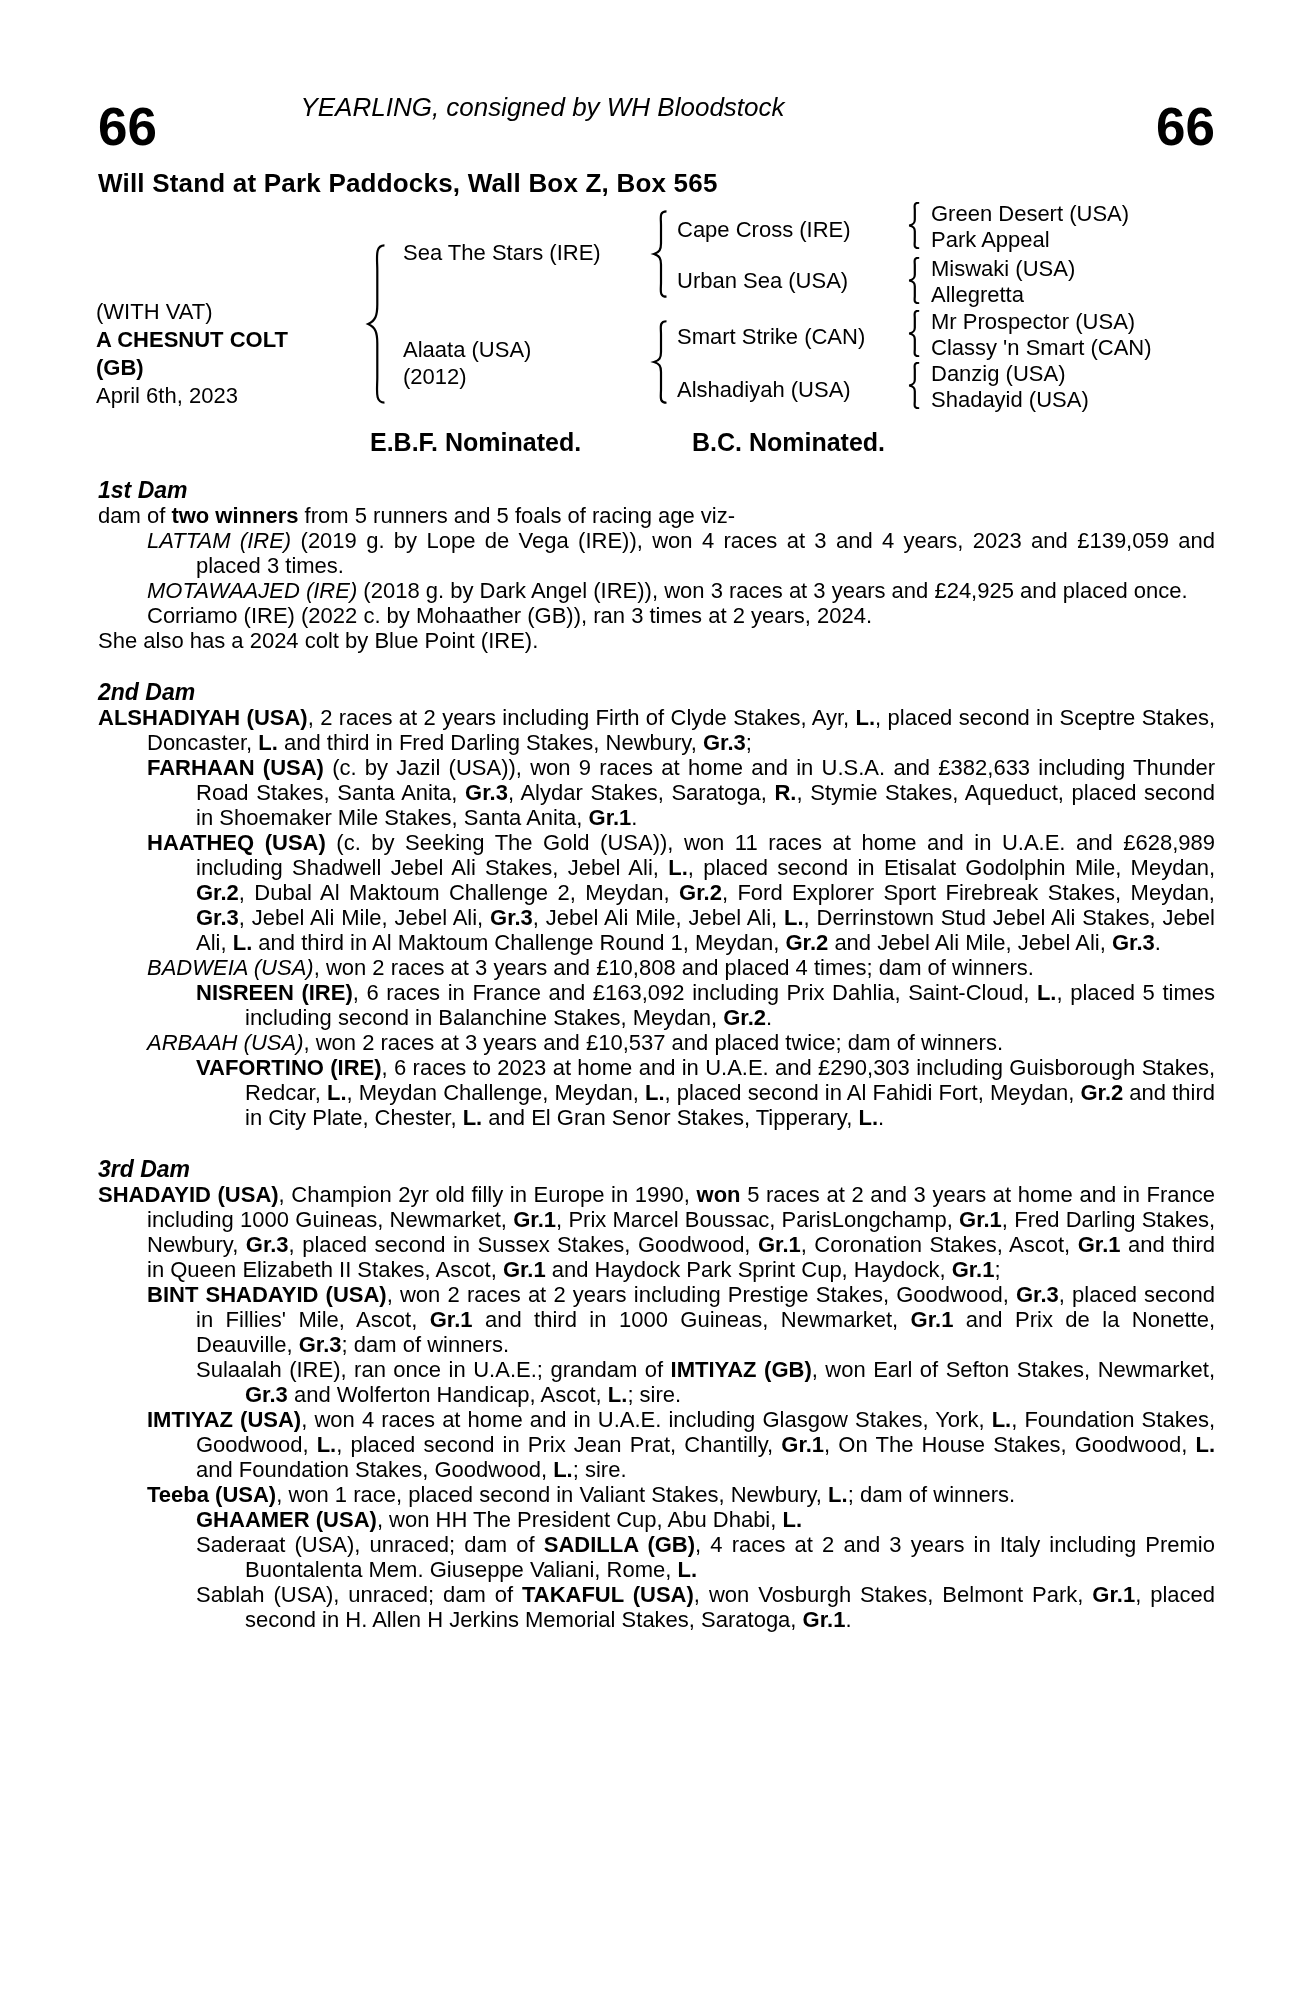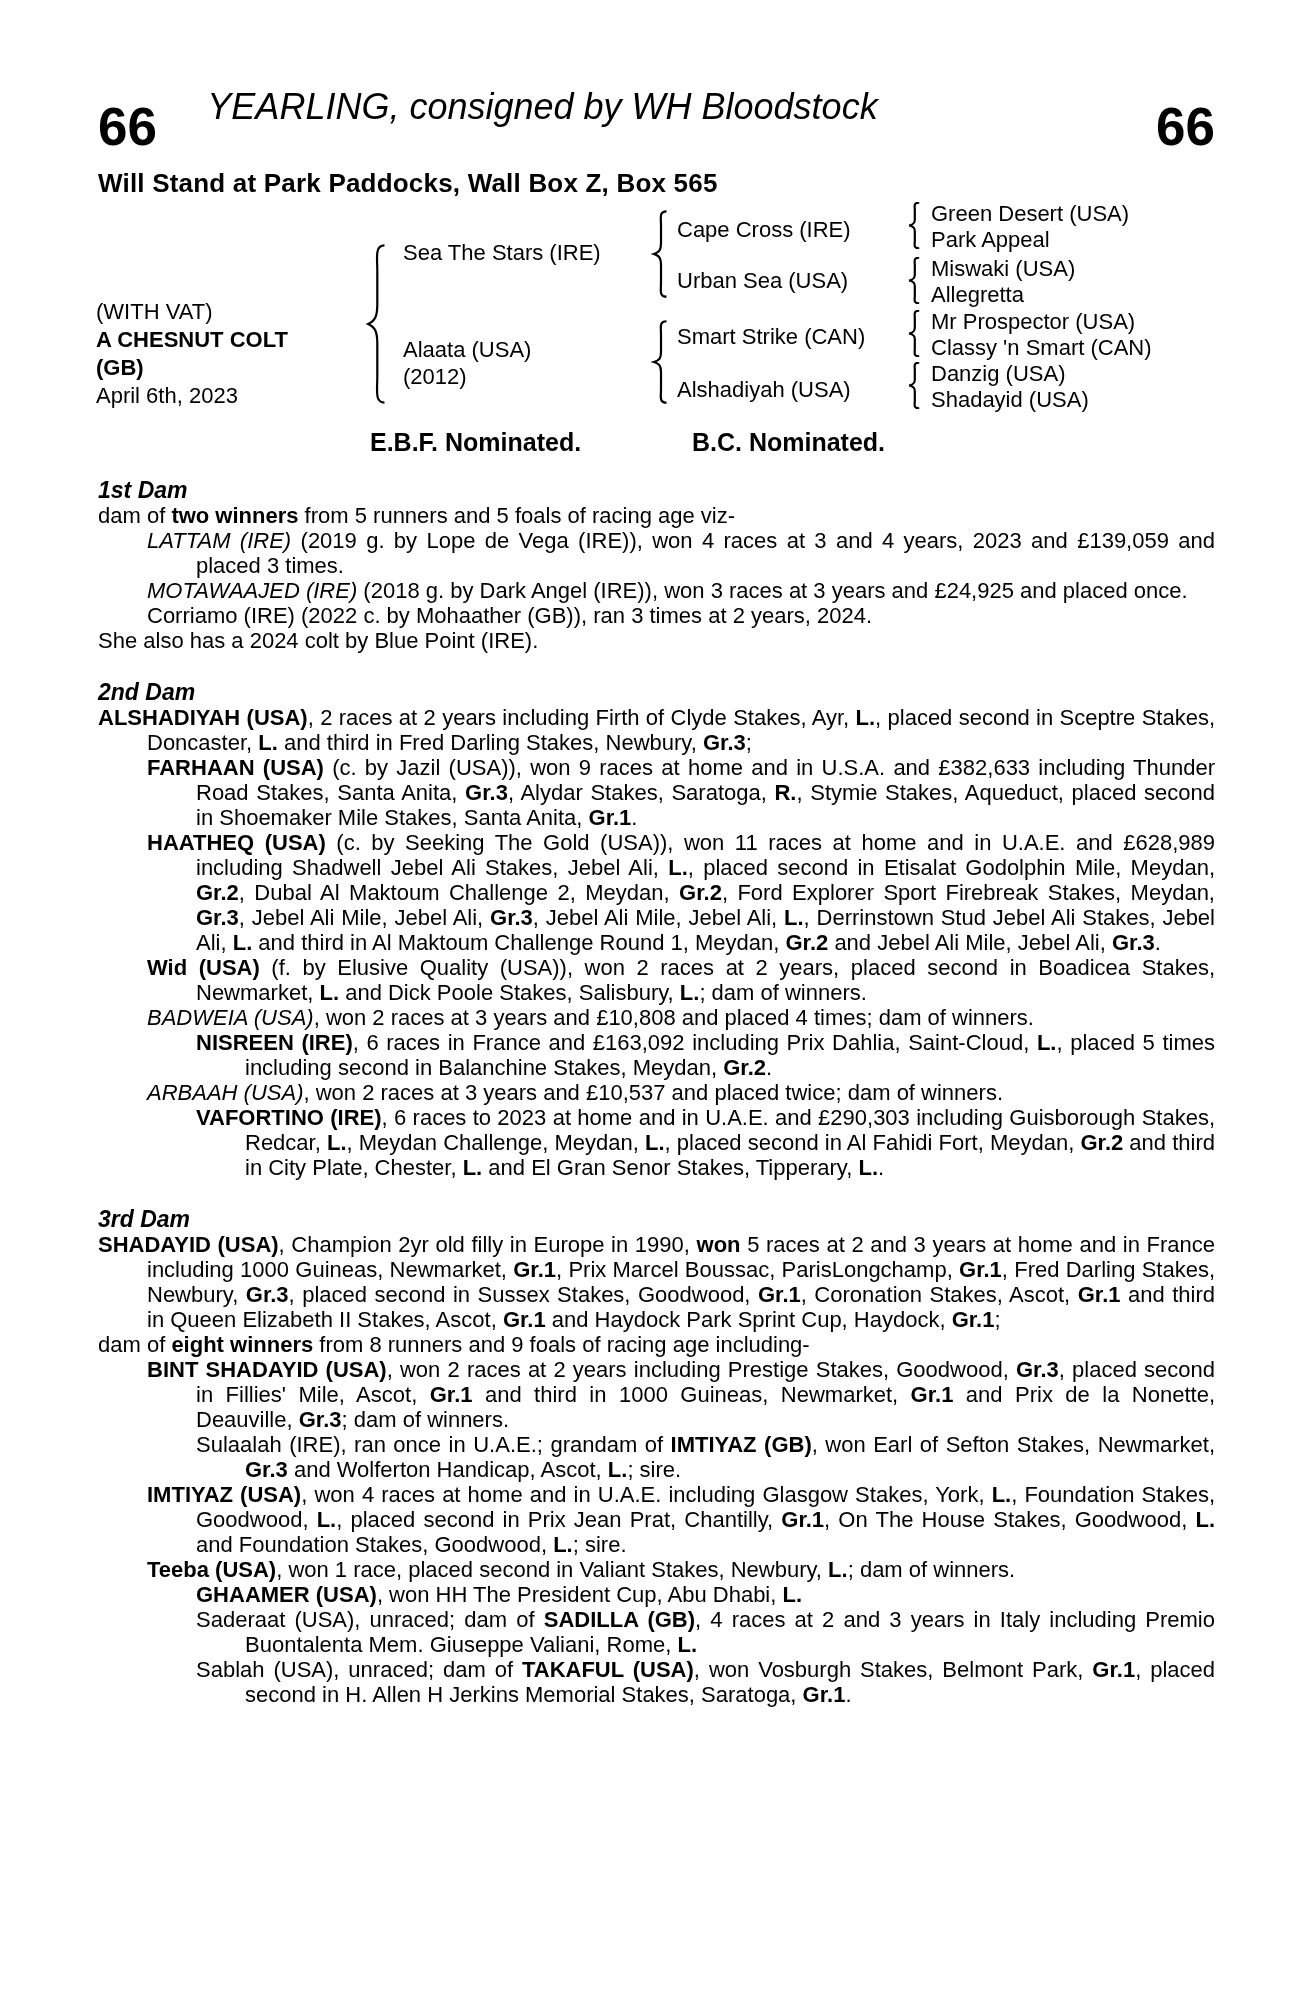--- a/index.html
+++ b/index.html
@@ -1,21 +1,21 @@
 <!DOCTYPE html>
 <html><head>
 <meta charset="utf-8">
 <style>
   html,body{margin:0;padding:0;background:#ffffff;}
   body{width:1315px;height:2000px;position:relative;color:#000;
        font-family:"Liberation Sans","DejaVu Sans",sans-serif;
        -webkit-font-smoothing:antialiased;}
   .abs{position:absolute;}
   #page-title{top:90px;left:0;width:1085px;text-align:center;
-              font-style:italic;font-size:36px;line-height:34px;}
+              font-style:italic;font-size:26px;line-height:34px;}
   .lot{top:101px;font-size:53px;font-weight:bold;line-height:52px;}
   #lot-left{left:98px;}
   #lot-right{right:100px;text-align:right;}
   #stand-line{left:98px;top:168px;font-size:26px;font-weight:bold;line-height:30px;letter-spacing:0.2px;}
   
   .ped{font-size:22px;line-height:25px;white-space:nowrap;}
   #subject-block{left:96px;top:250px;line-height:28px;margin-top:48px;}
   #sire-name{left:403px;top:240px;}
   #dam-block{left:403px;top:336px;line-height:27px;}
   .gen3{left:677px;}
@@ -126,30 +126,28 @@
       <p class="i1"><span class="si">LATTAM (IRE)</span><span> (2019 g. by Lope de Vega (IRE)), won 4 races at 3 and 4 years, 2023 and £139,059 and placed 3 times.</span></p>
       <p class="i1"><span class="si">MOTAWAAJED (IRE)</span><span> (2018 g. by Dark Angel (IRE)), won 3 races at 3 years and £24,925 and placed once.</span></p>
       <p class="i1"><span>Corriamo (IRE) (2022 c. by Mohaather (GB)), ran 3 times at 2 years, 2024.</span></p>
       <p class="i0"><span>She also has a 2024 colt by Blue Point (IRE).</span></p>
     </section>
     <section>
       <h2>2nd Dam</h2>
       <p class="i0"><span class="sb">ALSHADIYAH (USA)</span><span>, 2 races at 2 years including Firth of Clyde Stakes, Ayr, </span><span class="sb">L.</span><span>, placed second in Sceptre Stakes, Doncaster, </span><span class="sb">L.</span><span> and third in Fred Darling Stakes, Newbury, </span><span class="sb">Gr.3</span><span>;</span></p>
       <p class="i1"><span class="sb">FARHAAN (USA)</span><span> (c. by Jazil (USA)), won 9 races at home and in U.S.A. and £382,633 including Thunder Road Stakes, Santa Anita, </span><span class="sb">Gr.3</span><span>, Alydar Stakes, Saratoga, </span><span class="sb">R.</span><span>, Stymie Stakes, Aqueduct, placed second in Shoemaker Mile Stakes, Santa Anita, </span><span class="sb">Gr.1</span><span>.</span></p>
       <p class="i1"><span class="sb">HAATHEQ (USA)</span><span> (c. by Seeking The Gold (USA)), won 11 races at home and in U.A.E. and £628,989 including Shadwell Jebel Ali Stakes, Jebel Ali, </span><span class="sb">L.</span><span>, placed second in Etisalat Godolphin Mile, Meydan, </span><span class="sb">Gr.2</span><span>, Dubal Al Maktoum Challenge 2, Meydan, </span><span class="sb">Gr.2</span><span>, Ford Explorer Sport Firebreak Stakes, Meydan, </span><span class="sb">Gr.3</span><span>, Jebel Ali Mile, Jebel Ali, </span><span class="sb">Gr.3</span><span>, Jebel Ali Mile, Jebel Ali, </span><span class="sb">L.</span><span>, Derrinstown Stud Jebel Ali Stakes, Jebel Ali, </span><span class="sb">L.</span><span> and third in Al Maktoum Challenge Round 1, Meydan, </span><span class="sb">Gr.2</span><span> and Jebel Ali Mile, Jebel Ali, </span><span class="sb">Gr.3</span><span>.</span></p>
-      <p class="i1"><span class="sb">Wid (USA)</span><span> (f. by Elusive Quality (USA)), won 2 races at 2 years, placed second in Boadicea Stakes, Newmarket, </span><span class="sb">L.</span><span> and Dick Poole Stakes, Salisbury, </span><span class="sb">L.</span><span>; dam of winners.</span></p>
       <p class="i1"><span class="si">BADWEIA (USA)</span><span>, won 2 races at 3 years and £10,808 and placed 4 times; dam of winners.</span></p>
       <p class="i2"><span class="sb">NISREEN (IRE)</span><span>, 6 races in France and £163,092 including Prix Dahlia, Saint-Cloud, </span><span class="sb">L.</span><span>, placed 5 times including second in Balanchine Stakes, Meydan, </span><span class="sb">Gr.2</span><span>.</span></p>
       <p class="i1"><span class="si">ARBAAH (USA)</span><span>, won 2 races at 3 years and £10,537 and placed twice; dam of winners.</span></p>
       <p class="i2"><span class="sb">VAFORTINO (IRE)</span><span>, 6 races to 2023 at home and in U.A.E. and £290,303 including Guisborough Stakes, Redcar, </span><span class="sb">L.</span><span>, Meydan Challenge, Meydan, </span><span class="sb">L.</span><span>, placed second in Al Fahidi Fort, Meydan, </span><span class="sb">Gr.2</span><span> and third in City Plate, Chester, </span><span class="sb">L.</span><span> and El Gran Senor Stakes, Tipperary, </span><span class="sb">L.</span><span>.</span></p>
     </section>
     <section>
       <h2>3rd Dam</h2>
       <p class="i0"><span class="sb">SHADAYID (USA)</span><span>, Champion 2yr old filly in Europe in 1990, </span><span class="sb">won</span><span> 5 races at 2 and 3 years at home and in France including 1000 Guineas, Newmarket, </span><span class="sb">Gr.1</span><span>, Prix Marcel Boussac, ParisLongchamp, </span><span class="sb">Gr.1</span><span>, Fred Darling Stakes, Newbury, </span><span class="sb">Gr.3</span><span>, placed second in Sussex Stakes, Goodwood, </span><span class="sb">Gr.1</span><span>, Coronation Stakes, Ascot, </span><span class="sb">Gr.1</span><span> and third in Queen Elizabeth II Stakes, Ascot, </span><span class="sb">Gr.1</span><span> and Haydock Park Sprint Cup, Haydock, </span><span class="sb">Gr.1</span><span>;</span></p>
-      <p class="i0"><span>dam of </span><span class="sb">eight winners</span><span> from 8 runners and 9 foals of racing age including-</span></p>
       <p class="i1"><span class="sb">BINT SHADAYID (USA)</span><span>, won 2 races at 2 years including Prestige Stakes, Goodwood, </span><span class="sb">Gr.3</span><span>, placed second in Fillies' Mile, Ascot, </span><span class="sb">Gr.1</span><span> and third in 1000 Guineas, Newmarket, </span><span class="sb">Gr.1</span><span> and Prix de la Nonette, Deauville, </span><span class="sb">Gr.3</span><span>; dam of winners.</span></p>
       <p class="i2"><span>Sulaalah (IRE), ran once in U.A.E.; grandam of </span><span class="sb">IMTIYAZ (GB)</span><span>, won Earl of Sefton Stakes, Newmarket, </span><span class="sb">Gr.3</span><span> and Wolferton Handicap, Ascot, </span><span class="sb">L.</span><span>; sire.</span></p>
       <p class="i1"><span class="sb">IMTIYAZ (USA)</span><span>, won 4 races at home and in U.A.E. including Glasgow Stakes, York, </span><span class="sb">L.</span><span>, Foundation Stakes, Goodwood, </span><span class="sb">L.</span><span>, placed second in Prix Jean Prat, Chantilly, </span><span class="sb">Gr.1</span><span>, On The House Stakes, Goodwood, </span><span class="sb">L.</span><span> and Foundation Stakes, Goodwood, </span><span class="sb">L.</span><span>; sire.</span></p>
       <p class="i1"><span class="sb">Teeba (USA)</span><span>, won 1 race, placed second in Valiant Stakes, Newbury, </span><span class="sb">L.</span><span>; dam of winners.</span></p>
       <p class="i2"><span class="sb">GHAAMER (USA)</span><span>, won HH The President Cup, Abu Dhabi, </span><span class="sb">L.</span></p>
       <p class="i2"><span>Saderaat (USA), unraced; dam of </span><span class="sb">SADILLA (GB)</span><span>, 4 races at 2 and 3 years in Italy including Premio Buontalenta Mem. Giuseppe Valiani, Rome, </span><span class="sb">L.</span></p>
       <p class="i2"><span>Sablah (USA), unraced; dam of </span><span class="sb">TAKAFUL (USA)</span><span>, won Vosburgh Stakes, Belmont Park, </span><span class="sb">Gr.1</span><span>, placed second in H. Allen H Jerkins Memorial Stakes, Saratoga, </span><span class="sb">Gr.1</span><span>.</span></p>
     </section>
   </div>
 

